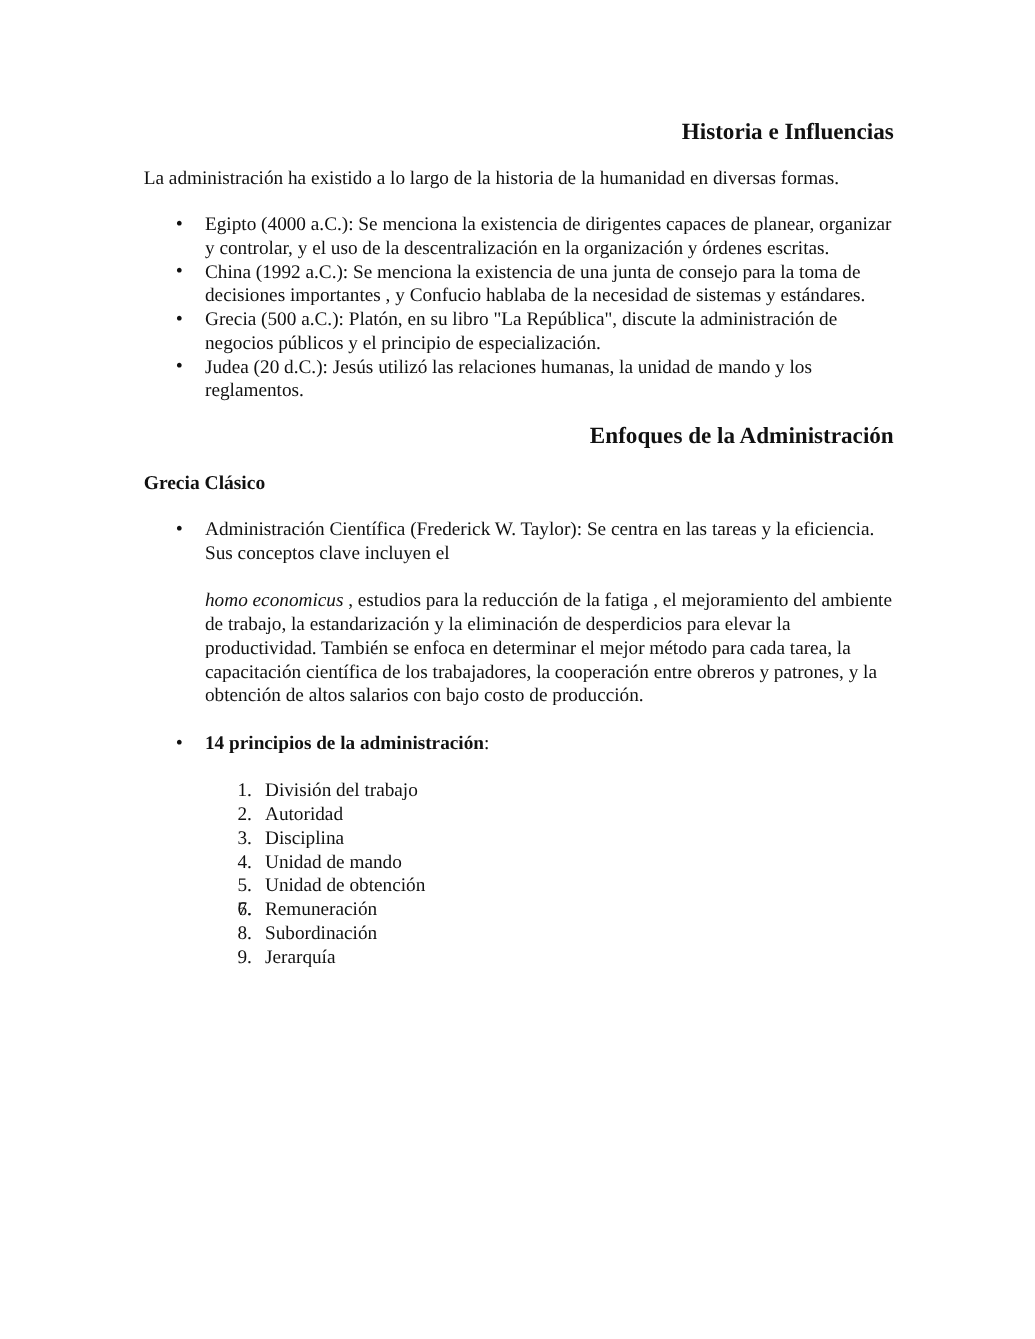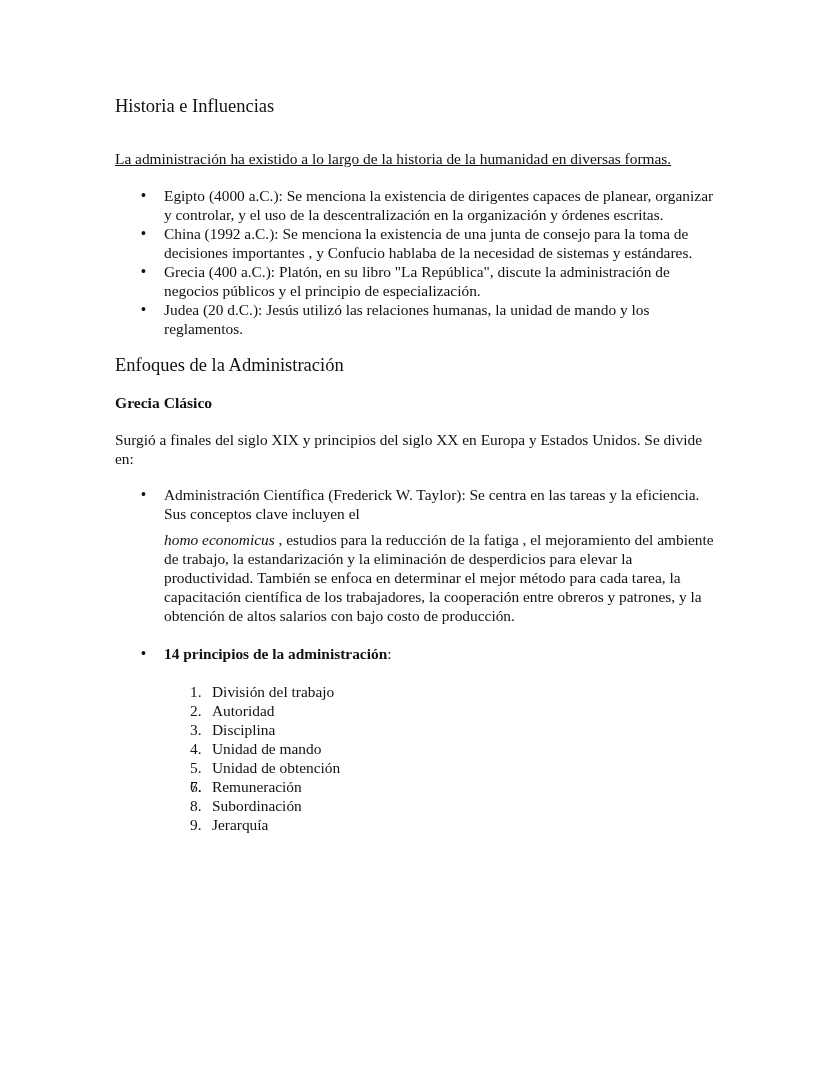--- a/index.html
+++ b/index.html
@@ -18,35 +18,36 @@
       line-height: 19px;
     }
     .page {
       position: absolute;
       left: 115px;
       top: 95px;
       width: 600px;
     }
     h2 {
       font-size: 18.5px;
-      font-weight: normal;
+      font-weight: bold;
       margin: 0;
       line-height: 22px;
+      text-align: right;
     }
     h3 {
       font-size: 15.6px;
       font-weight: bold;
       margin: 0;
       line-height: 20px;
     }
     p {
       margin: 0;
     }
     #h-historia { margin-top: 0; }
-    #p-intro { margin-top: 32px; text-decoration: underline; }
+    #p-intro { margin-top: 16px; }
     ul.bullets {
       list-style: none;
       margin: 18px 0 0 0;
       padding: 0;
     }
     ul.bullets > li {
       position: relative;
       padding-left: 49px;
       margin: 0;
     }
@@ -56,21 +57,21 @@
       top: 0;
       font-weight: bold;
       font-size: 14px;
     }
     .li-text b { font-weight: normal; }
     #h-enfoques { margin-top: 16px; }
     #h-clasico { margin-top: 17px; }
     #p-surgio { margin-top: 17px; }
     #ul-enfoques { margin-top: 17px; }
     #ul-enfoques > li + li { margin-top: 19px; }
-    .sub-para { margin-top: 7px; display: block; }
+    .sub-para { margin-top: 19px; display: block; }
     .principles-title { margin-top: 19px; display: block; }
     ol.principles {
       list-style: none;
       margin: 19px 0 0 0;
       padding: 0;
     }
     ol.principles li {
       position: relative;
       padding-left: 48px;
       margin: 0;
@@ -96,33 +97,32 @@
     <li>
       <span class="bullet">•</span>
       <span class="li-text"><b>Egipto (4000 a.C.):</b><span> Se menciona la existencia de dirigentes capaces de planear, organizar y controlar, y el uso de la descentralización en la organización y órdenes escritas.</span></span>
     </li>
     <li>
       <span class="bullet">•</span>
       <span class="li-text"><b>China (1992 a.C.):</b><span> Se menciona la existencia de una junta de consejo para la toma de decisiones importantes , y Confucio hablaba de la necesidad de sistemas y estándares.</span></span>
     </li>
     <li>
       <span class="bullet">•</span>
-      <span class="li-text"><b>Grecia (400 a.C.):</b><span> Platón, en su libro "La República", discute la administración de negocios públicos y el principio de especialización.</span></span>
+      <span class="li-text"><b>Grecia (500 a.C.):</b><span> Platón, en su libro "La República", discute la administración de negocios públicos y el principio de especialización.</span></span>
     </li>
     <li>
       <span class="bullet">•</span>
       <span class="li-text"><b>Judea (20 d.C.):</b><span> Jesús utilizó las relaciones humanas, la unidad de mando y los reglamentos.</span></span>
     </li>
   </ul>
 
   <h2 id="h-enfoques">Enfoques de la Administración</h2>
 
   <h3 id="h-clasico">Grecia Clásico</h3>
 
-  <p id="p-surgio">Surgió a finales del siglo XIX y principios del siglo XX en Europa y Estados Unidos. Se divide en:</p>
 
   <ul class="bullets" id="ul-enfoques">
     <li>
       <span class="bullet">•</span>
       <span class="li-text"><b>Administración Científica (Frederick W. Taylor):</b><span> Se centra en las tareas y la eficiencia. Sus conceptos clave incluyen el</span></span>
       <span class="sub-para"><i>homo economicus</i><span> , estudios para la reducción de la fatiga , el mejoramiento del ambiente de trabajo, la estandarización y la eliminación de desperdicios para elevar la productividad. También se enfoca en determinar el mejor método para cada tarea, la capacitación científica de los trabajadores, la cooperación entre obreros y patrones, y la obtención de altos salarios con bajo costo de producción.</span></span>
     </li>
     <li>
       <span class="bullet">•</span>
       <span class="principles-title"><b>14 principios de la administración</b><span>:</span></span>

